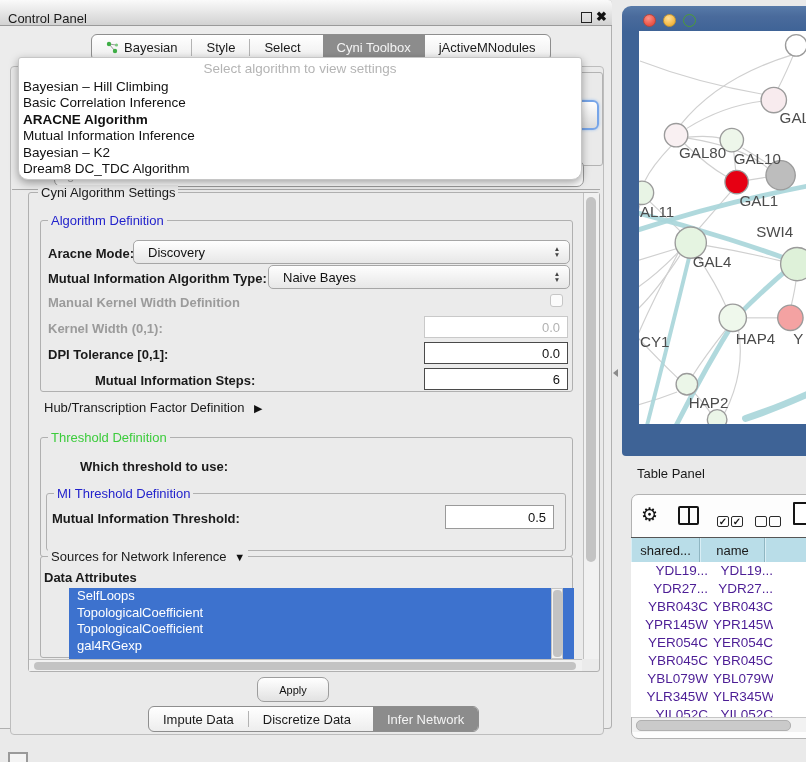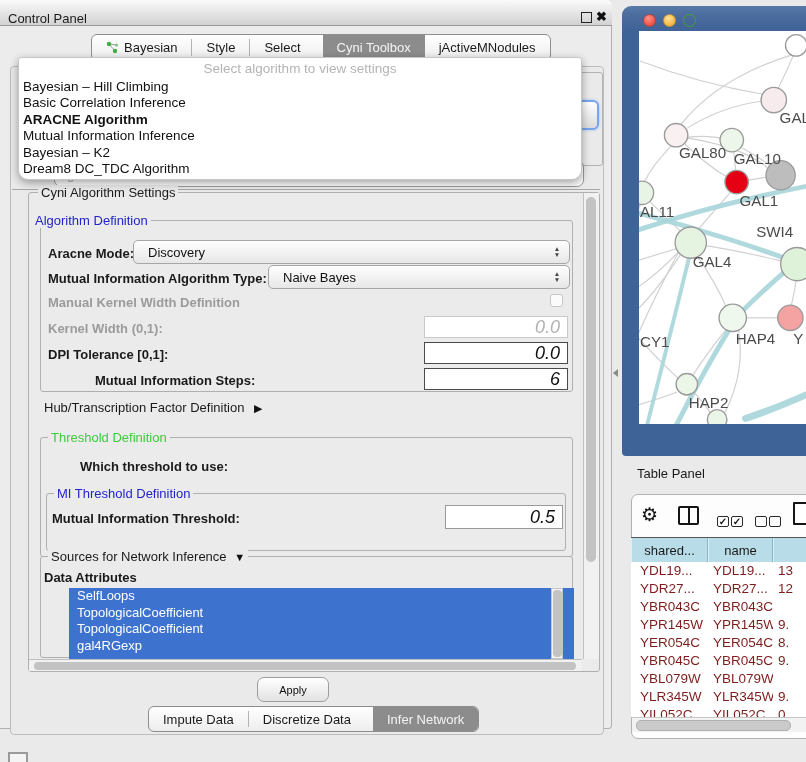--- a/index.html
+++ b/index.html
@@ -35,21 +35,21 @@
   .grouptitle{font-size:13px;color:#1a1a1a;background:#eaeaea;padding:0 3px;white-space:nowrap;}
   .blue{color:#2323cc;}
   .green{color:#3ccc3c;}
   .boldlabel{font-size:13px;font-weight:bold;color:#1a1a1a;white-space:nowrap;}
   .dimlabel{color:#9b9b9b;}
   #settings-box{left:28px;top:192px;width:572px;height:480px;background:#ebebeb;}
   #settings-title{left:38px;top:185px;z-index:5;background:#eaeaea;}
   .combo{border:1px solid #a6a6a6;border-radius:5px;background:linear-gradient(#fefefe,#e7e7e7);font-size:13px;color:#111;box-sizing:border-box;display:flex;align-items:center;}
   .combo .val{flex:1;padding-left:14px;white-space:nowrap;overflow:hidden;}
   .spinner{width:14px;display:flex;flex-direction:column;align-items:center;justify-content:center;line-height:6px;font-size:6.5px;color:#444;margin-right:5px;}
-  .field{border:1px solid #c9c9c9;background:#fff;font-size:18px;text-align:left;box-sizing:border-box;display:flex;align-items:center;justify-content:flex-end;padding-right:7px;font-style:italic;}
+  .field{border:1px solid #c9c9c9;background:#fff;font-size:13px;text-align:left;box-sizing:border-box;display:flex;align-items:center;justify-content:flex-end;padding-right:7px;}
   .field.enabled{border:1.5px solid #4a4a4a;color:#111;}
   .field.disabled{color:#b2b2b2;}
   .checkbox{width:13px;height:13px;border:1px solid #c6c6c6;border-radius:3px;background:#fbfbfb;box-sizing:border-box;}
   .arrowglyph{font-size:11px;color:#111;}
   
   #attr-list{left:46px;top:588px;width:505px;height:71px;background:#3d72ce;overflow:hidden;margin-left:23px;}
   .attr-item{height:16.5px;line-height:16.5px;font-size:13px;color:#ffffff;padding-left:8px;white-space:nowrap;}
   #attr-scroll{left:551px;top:588px;width:12px;height:71px;background:#f3f3f3;border:1px solid #c4c4c4;box-sizing:border-box;}
   #attr-thumb{left:552.5px;top:590px;width:9px;height:67px;background:#c3c3c3;border-radius:4px;}
   
@@ -73,21 +73,21 @@
   #table-panel{left:631px;top:494px;width:200px;height:245px;background:#fdfdfd;border:1px solid #b2b2b2;border-radius:7px;box-sizing:border-box;}
   #tp-gear{left:641px;top:503px;font-size:19px;color:#111;}
   #tp-split{left:678px;top:506px;width:21px;height:19px;border:2px solid #151515;border-radius:2px;box-sizing:border-box;}
   #tp-split-bar{left:687.5px;top:508px;width:2px;height:15px;background:#151515;}
   .mini-box{width:12px;height:11px;border:1.5px solid #2a2a2a;border-radius:2px;box-sizing:border-box;font-size:10px;font-weight:bold;color:#111;line-height:9px;text-align:center;}
   #tp-doc{left:793px;top:502px;width:17px;height:23px;border:2px solid #151515;border-radius:1px;box-sizing:border-box;background:#fff;}
   #tp-header{left:631px;top:537px;width:200px;height:25px;display:flex;border-top:1px solid #555;border-bottom:1px solid #8fb6c2;}
   .th{background:#b9dde8;border-right:1px solid #8fb6c2;border-left:1px solid #d9eef5;box-sizing:border-box;font-size:13px;color:#1a1a1a;display:flex;align-items:center;justify-content:center;}
   #tp-rows{left:631px;top:562px;width:200px;height:155px;overflow:hidden;background:#fff;}
   .tr{display:flex;height:18px;}
-  .td{font-size:13.5px;color:#7f1d1d;line-height:18px;white-space:nowrap;overflow:hidden;box-sizing:border-box;}
+  .td{font-size:13.5px;color:#4c1d95;line-height:18px;white-space:nowrap;overflow:hidden;box-sizing:border-box;text-align:right;}
   #tp-hscroll{left:632px;top:717px;width:198px;height:15px;background:#f2f2f2;border-top:1px solid #c6c6c6;box-sizing:border-box;}
   #tp-hthumb{left:636px;top:719.5px;width:155px;height:11px;background:#cacaca;border:1px solid #b0b0b0;border-radius:5px;box-sizing:border-box;}
   #corner-icon{left:8px;top:752px;width:20px;height:16px;border:2px solid #9a9a9a;background:#f4f4f4;box-sizing:border-box;}
   svg text{font-family:"Liberation Sans",sans-serif;}
 </style>
 </head>
 <body>
 
 <div id="root">
 
@@ -140,21 +140,21 @@
         <div class="algo-item">Mutual Information Inference</div>
         <div class="algo-item">Bayesian – K2</div>
         <div class="algo-item">Dream8 DC_TDC Algorithm</div>
       </div>
   </div>
 
   <div class="abs groupbox" id="settings-box"></div>
   <div class="abs grouptitle" id="settings-title">Cyni Algorithm Settings</div>
 
   <div class="abs groupbox" style="left:40px;top:220px;width:533px;height:172px;"></div>
-  <div class="abs grouptitle blue" style="left:32px;top:213px;background:#ebebeb;">Algorithm Definition</div>
+  <div class="abs grouptitle blue" style="left:48px;top:213px;background:#ebebeb;">Algorithm Definition</div>
 
   <div class="abs boldlabel" style="left:48px;top:246px;">Aracne Mode:</div>
   <div class="abs combo" style="left:133px;top:240px;width:437px;height:24px;">
     <span class="val">Discovery</span>
     <span class="spinner">
         <span>▲</span>
         <span>▼</span>
       </span>
   </div>
 
@@ -185,21 +185,21 @@
   </div>
 
   <div class="abs groupbox" style="left:40px;top:437px;width:533px;height:120px;"></div>
   <div class="abs grouptitle green" style="left:48px;top:430px;background:#ebebeb;">Threshold Definition</div>
 
   <div class="abs boldlabel" style="left:80px;top:459px;">Which threshold to use:</div>
 
   <div class="abs groupbox" style="left:46px;top:493px;width:520px;height:58px;"></div>
   <div class="abs grouptitle blue" style="left:54px;top:486px;background:#ebebeb;">MI Threshold Definition</div>
   <div class="abs boldlabel" style="left:52px;top:511px;">Mutual Information Threshold:</div>
-  <div class="abs field" style="left:445px;top:505px;width:118px;height:24px;border:1px solid #9a9a9a;color:#111;">0.5</div>
+  <div class="abs field" style="left:445px;top:505px;width:109px;height:24px;border:1px solid #9a9a9a;color:#111;">0.5</div>
 
   <div class="abs groupbox" style="left:40px;top:556px;width:533px;height:102px;"></div>
   <div class="abs grouptitle" style="left:48px;top:549px;background:#ebebeb;">
     <span>Sources for Network Inference</span>
     <span class="arrowglyph" style="margin-left:4px;">▼</span>
   </div>
   <div class="abs boldlabel" style="left:44px;top:570px;">Data Attributes</div>
   <div class="abs" id="attr-list">
       <div class="attr-item">SelfLoops</div>
       <div class="attr-item">TopologicalCoefficient</div>
@@ -300,21 +300,21 @@
   <div class="abs" id="table-panel"></div>
   <div class="abs" id="tp-gear">⚙</div>
   <div class="abs" id="tp-split"></div>
   <div class="abs" id="tp-split-bar"></div>
   <div class="abs mini-box" style="left:717px;top:516px;"><span>✓</span></div>
   <div class="abs mini-box" style="left:731px;top:516px;"><span>✓</span></div>
   <div class="abs mini-box" style="left:755px;top:516px;"></div>
   <div class="abs mini-box" style="left:769px;top:516px;"></div>
   <div class="abs" id="tp-doc"></div>
   <div class="abs" id="tp-header">
-      <div class="th" style="width: 77px;">shared...</div>
+      <div class="th" style="width: 69px;">shared...</div>
       <div class="th" style="width: 65px;">name</div>
       <div class="th" style="width: 58px;"></div>
     </div>
   <div class="abs" id="tp-rows">
       <div class="tr">
         <div class="td" style="width: 77px; padding-left: 9px;">YDL19...</div>
         <div class="td" style="width: 65px; padding-left: 5px;">YDL19...</div>
         <div class="td" style="width: 58px; padding-left: 5px;">13</div>
       </div>
       <div class="tr">

